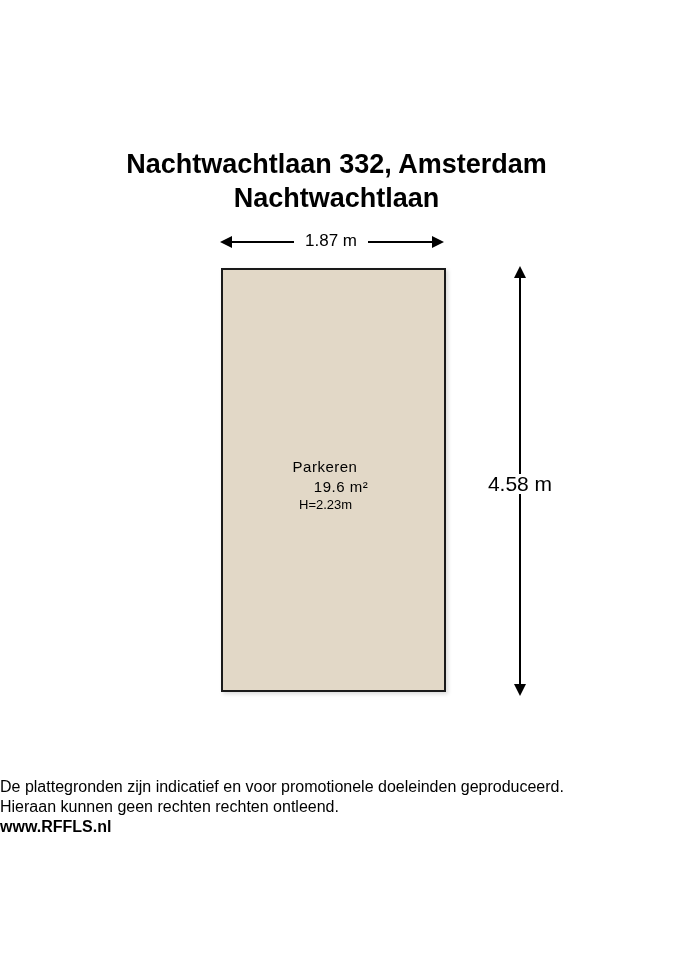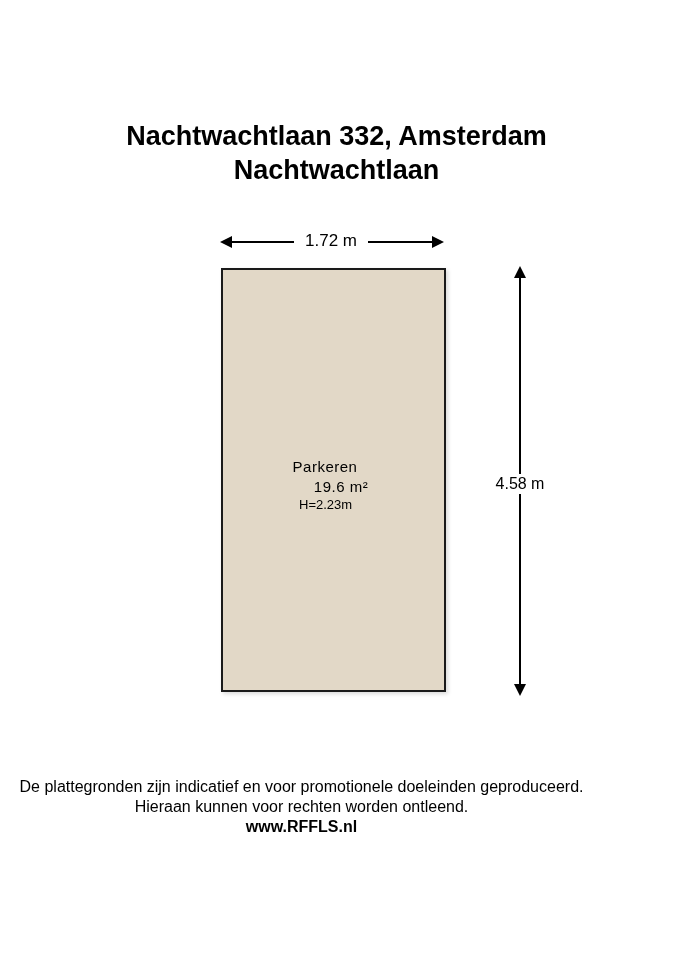--- a/index.html
+++ b/index.html
@@ -1,57 +1,57 @@
 <!DOCTYPE html>
 <html><head>
 <meta charset="utf-8">
 <style>
   html, body { margin: 0; padding: 0; background: #ffffff; }
   body { width: 679px; height: 960px; position: relative; overflow: hidden; font-family: "Liberation Sans", sans-serif; color: #000; }
-  .title { position: absolute; left: 0; width: 673px; text-align: center; font-weight: bold; font-size: 27px; line-height: 32px; }
+  .title { position: absolute; left: 0; width: 673px; text-align: center; font-weight: bold; font-size: 27px; line-height: 32px; margin-top: 28px; }
   .t1 { top: 120px; }
   .t2 { top: 154px; }
   .dim-h { position: absolute; top: 241px; height: 2px; background: #000; }
   .dim-label-h { position: absolute; top: 231px; left: 296px; width: 70px; text-align: center; font-size: 17px; line-height: 20px; }
   .arrow-l { position: absolute; left: 220px; top: 236px; width: 0; height: 0; border-top: 6px solid transparent; border-bottom: 6px solid transparent; border-right: 12px solid #000; }
   .arrow-r { position: absolute; left: 432px; top: 236px; width: 0; height: 0; border-top: 6px solid transparent; border-bottom: 6px solid transparent; border-left: 12px solid #000; }
   .room { position: absolute; left: 221px; top: 268px; width: 221px; height: 420px; background: #e2d8c7; border: 2px solid #1a1a1a; box-shadow: 2px 2px 4px rgba(0,0,0,0.15); }
   .room-name { position: absolute; left: 280px; top: 458px; width: 90px; text-align: center; font-size: 15px; line-height: 18px; letter-spacing: 0.5px; }
   .room-area { position: absolute; left: 296px; top: 478px; width: 90px; text-align: center; font-size: 15px; line-height: 18px; letter-spacing: 0.5px; }
   .room-height { position: absolute; left: 299px; top: 497px; font-size: 13px; line-height: 16px; }
   .dim-v { position: absolute; left: 519px; width: 2px; background: #000; }
   .arrow-u { position: absolute; left: 514px; top: 266px; width: 0; height: 0; border-left: 6px solid transparent; border-right: 6px solid transparent; border-bottom: 12px solid #000; }
   .arrow-d { position: absolute; left: 514px; top: 684px; width: 0; height: 0; border-left: 6px solid transparent; border-right: 6px solid transparent; border-top: 12px solid #000; }
-  .dim-label-v { position: absolute; left: 487px; top: 474px; width: 66px; text-align: center; font-size: 16px; line-height: 20px; background: #fff; }
-  .footer { position: absolute; left: 0; width: 603px; text-align: center; font-size: 16px; line-height: 20px; }
+  .dim-label-v { position: absolute; left: 487px; top: 474px; width: 66px; text-align: center; font-size: 21px; line-height: 20px; background: #fff; }
+  .footer { position: absolute; left: 0; width: 603px; font-size: 16px; line-height: 20px; }
   .f1 { top: 777px; }
   .f2 { top: 797px; }
   .f3 { top: 817px; font-weight: bold; }
 </style>
 </head>
 <body>
 
 <div class="title t1">Nachtwachtlaan 332, Amsterdam</div>
 <div class="title t2">Nachtwachtlaan</div>
 
 <div>
   <div class="arrow-l"></div>
   <div class="dim-h" style="left:228px; width:66px;"></div>
-  <div class="dim-label-h">1.72 m</div>
+  <div class="dim-label-h">1.87 m</div>
   <div class="dim-h" style="left:368px; width:68px;"></div>
   <div class="arrow-r"></div>
 </div>
 
 <div class="room"></div>
 <div class="room-name">Parkeren</div>
 <div class="room-area">19.6 m²</div>
 <div class="room-height">H=2.23m</div>
 
 <div>
   <div class="arrow-u"></div>
   <div class="dim-v" style="top:274px; height:416px;"></div>
   <div class="dim-label-v">4.58 m</div>
   <div class="arrow-d"></div>
 </div>
 
 <div class="footer f1">De plattegronden zijn indicatief en voor promotionele doeleinden geproduceerd.</div>
-<div class="footer f2">Hieraan kunnen voor rechten worden ontleend.</div>
+<div class="footer f2">Hieraan kunnen geen rechten rechten ontleend.</div>
 <div class="footer f3">www.RFFLS.nl</div>
 
 </body></html>

